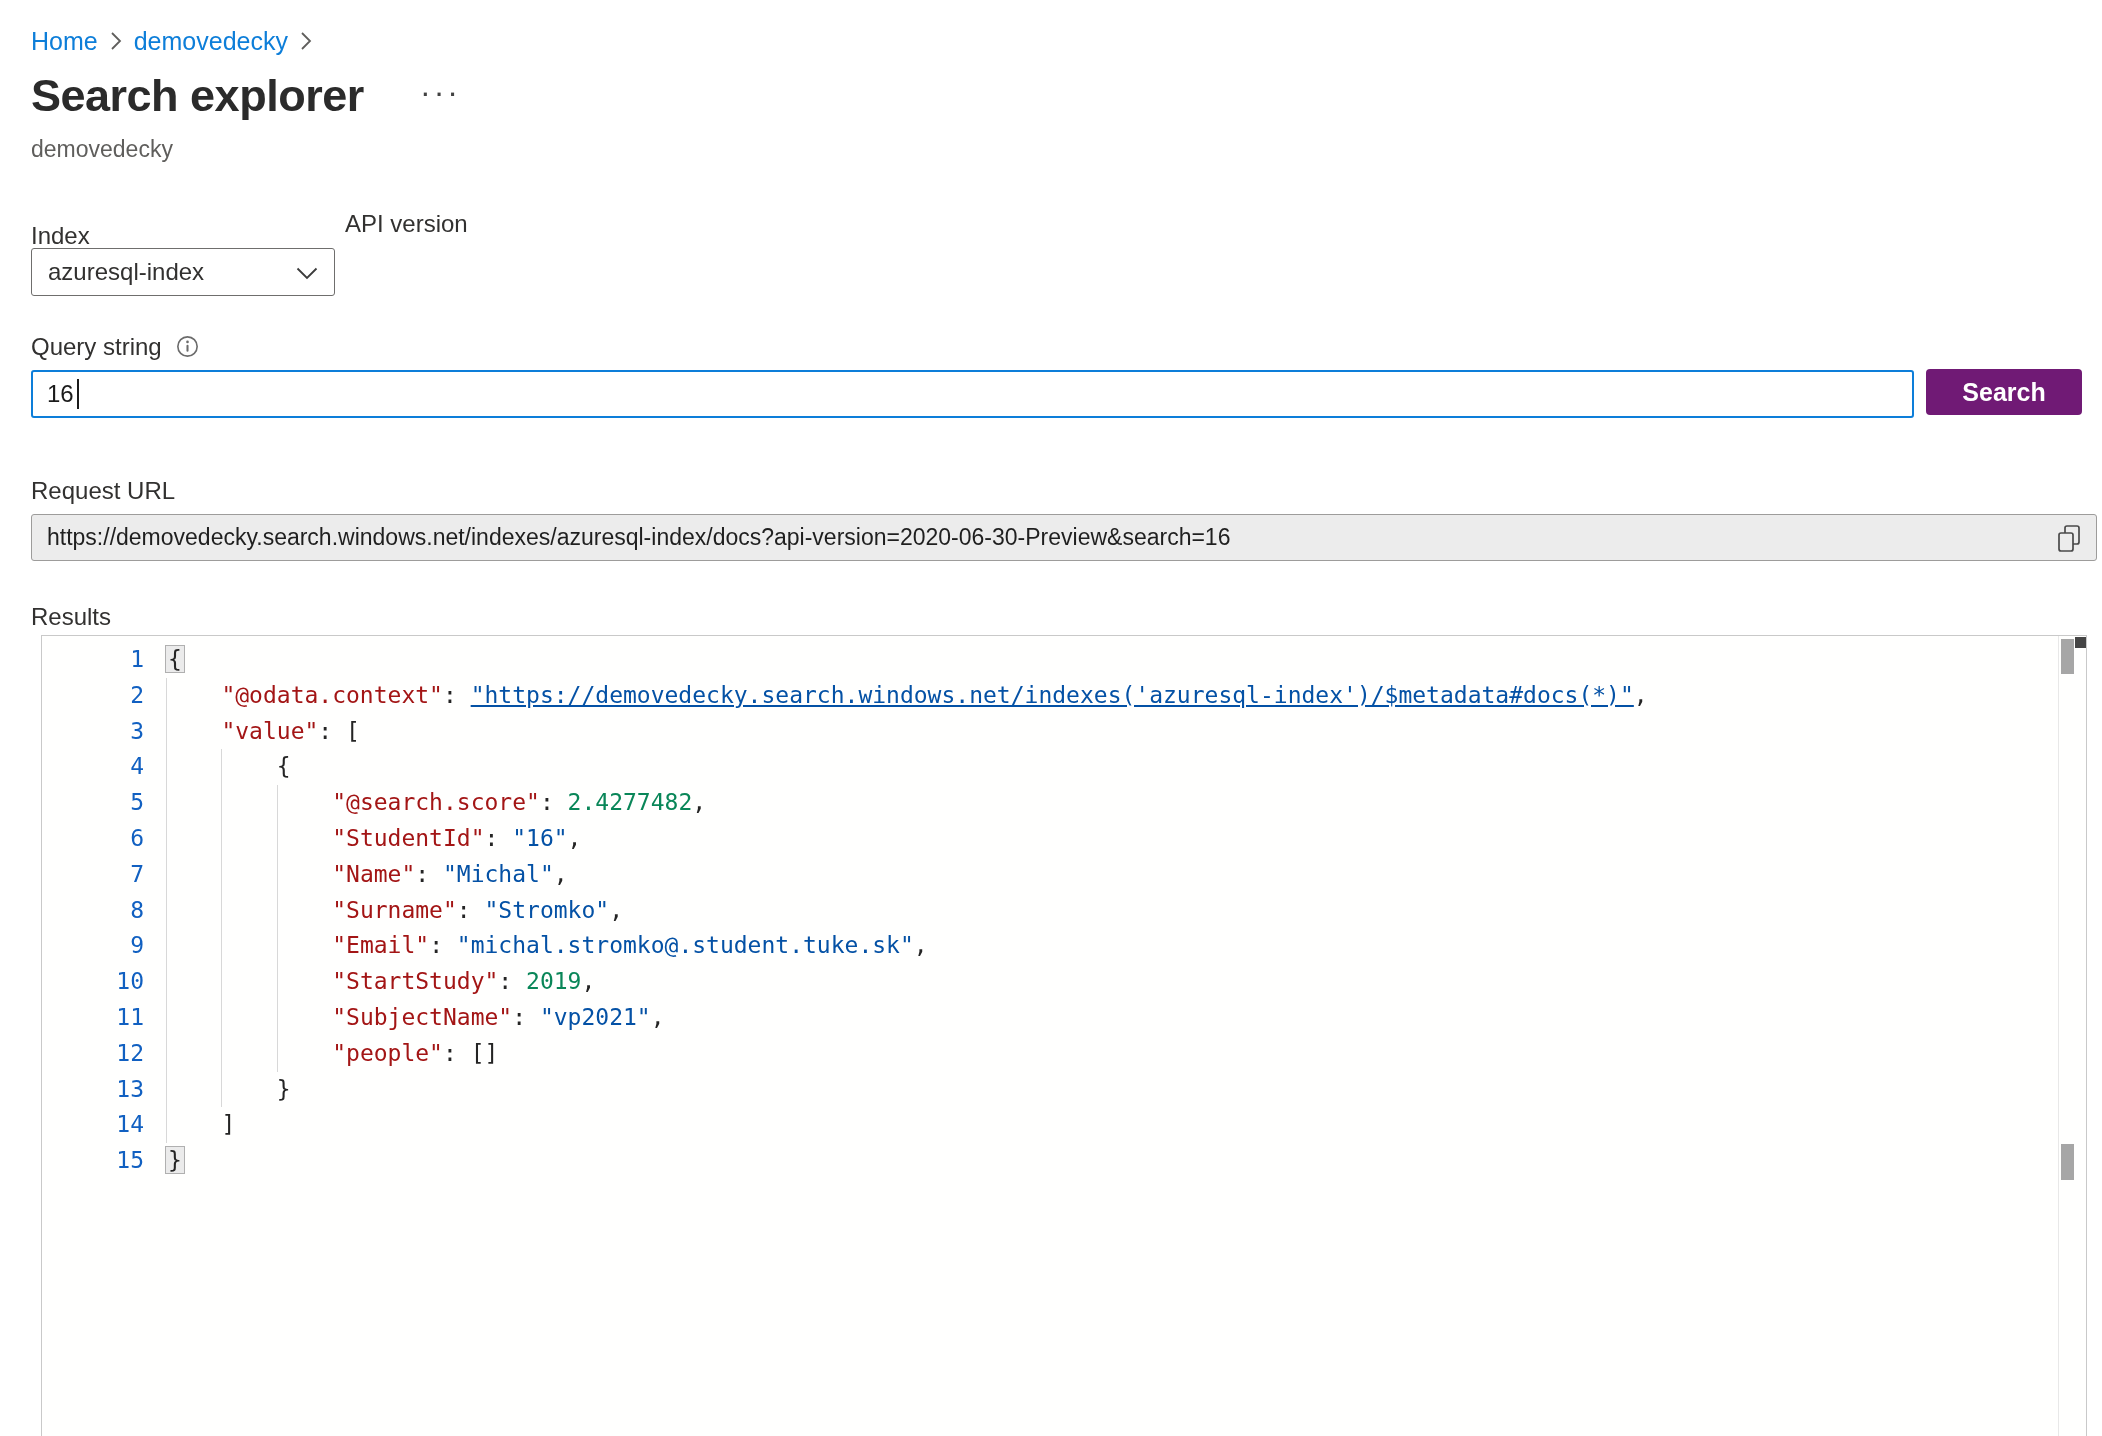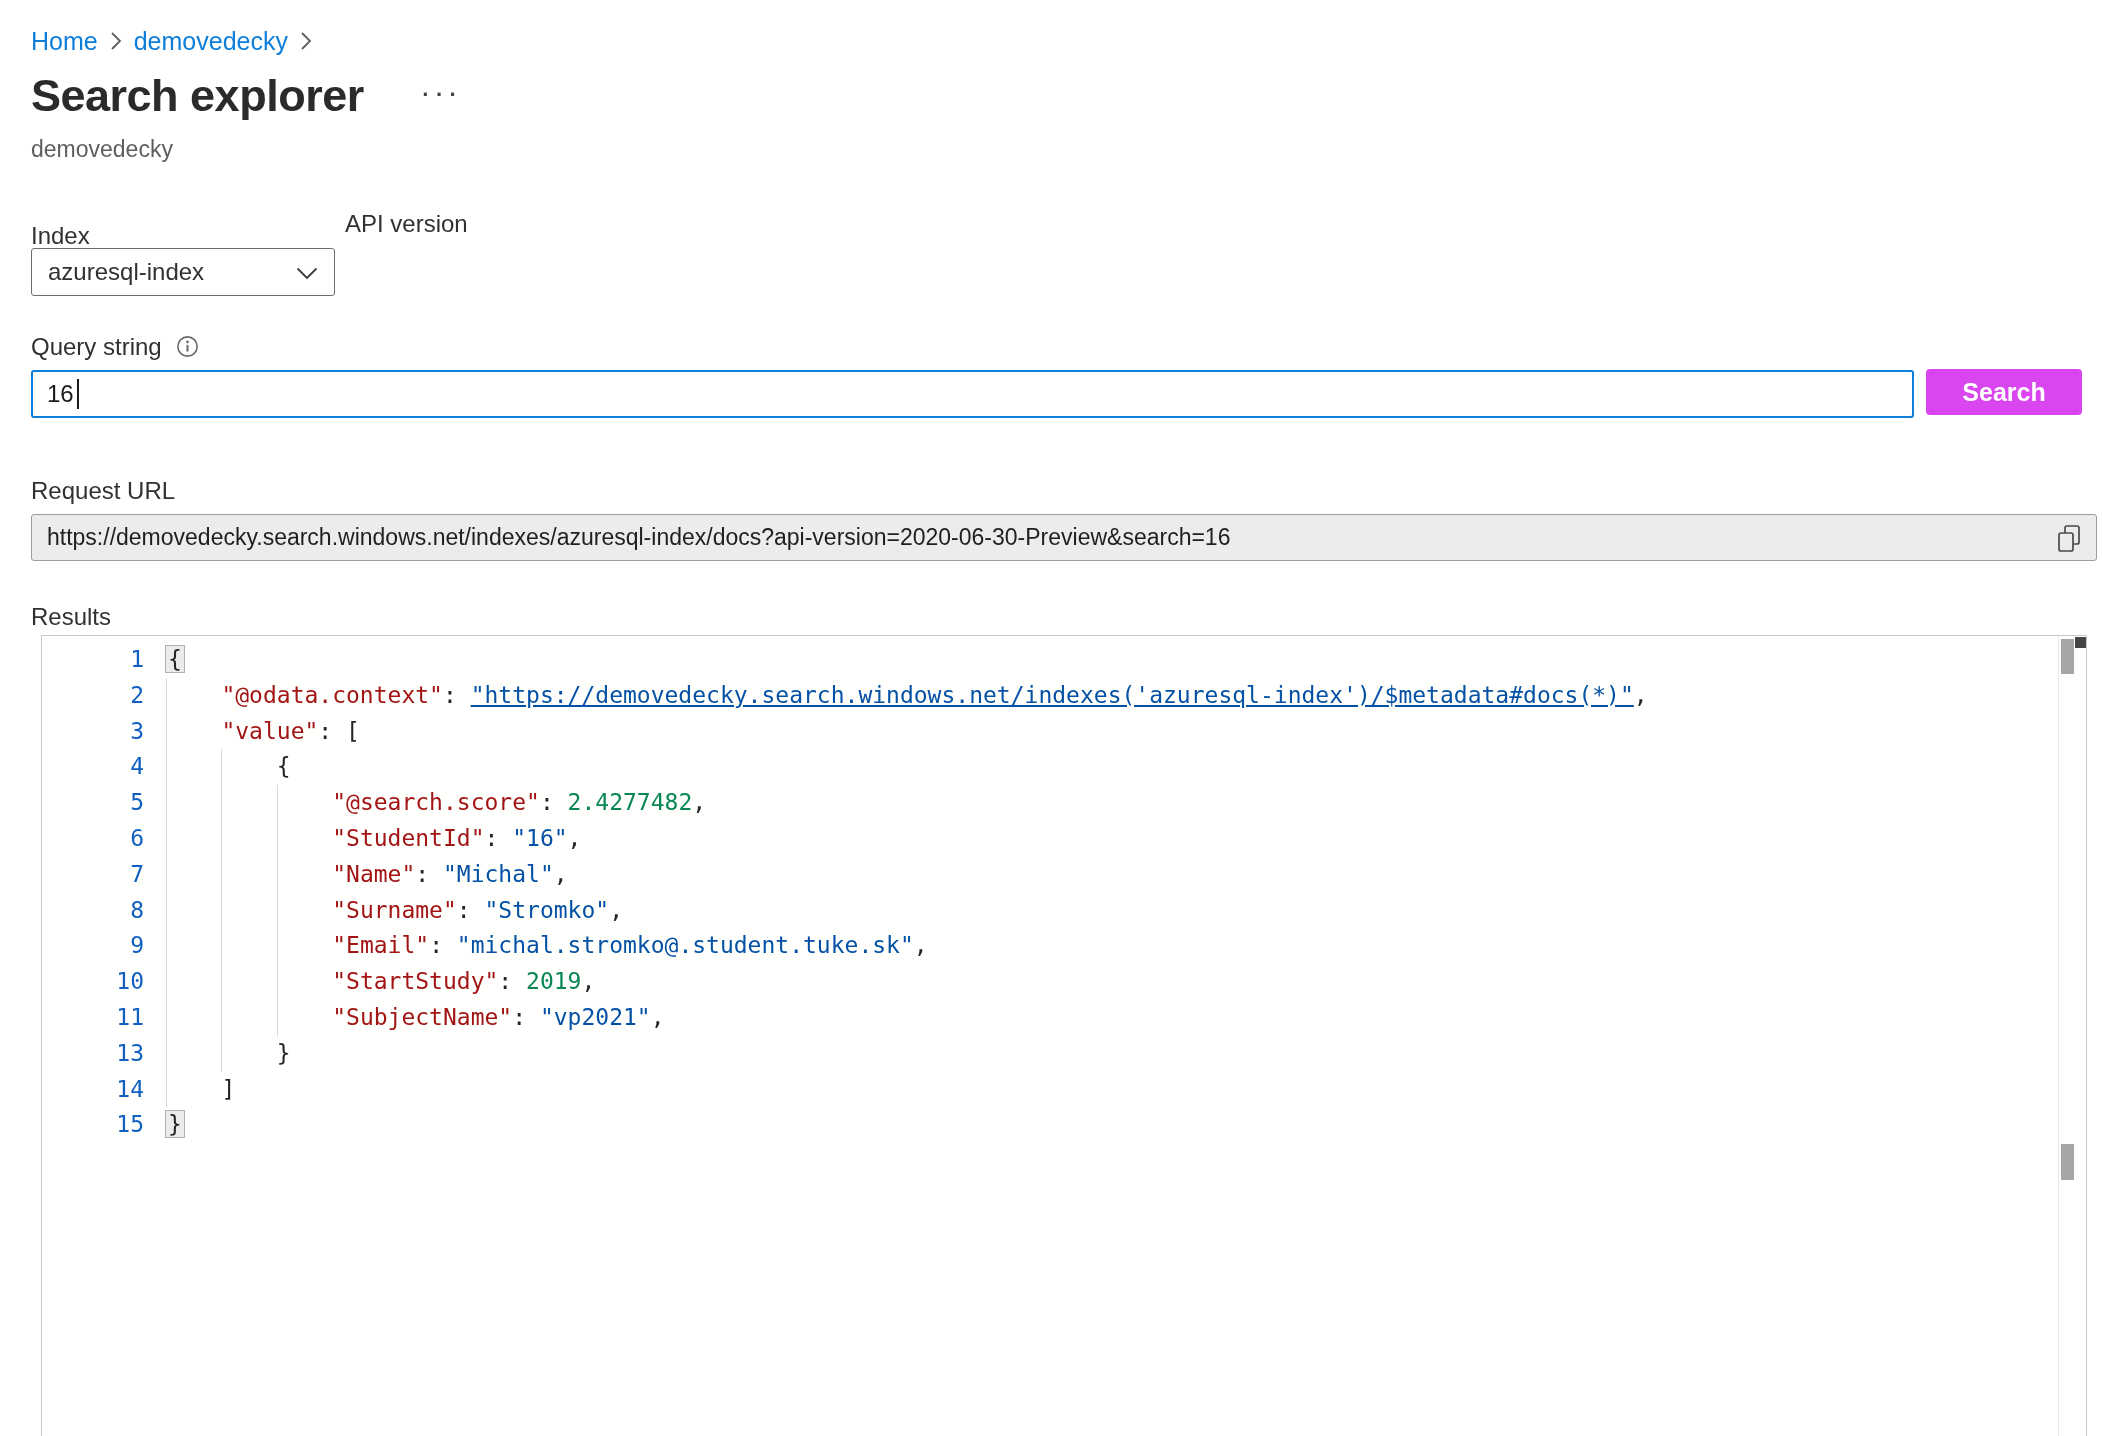--- a/index.html
+++ b/index.html
@@ -27,21 +27,21 @@
   
   .qwrap { position:absolute; left:31px; top:370px; width:1883px; height:48px; }
   .qinput {
     width:100%; height:100%; border:2px solid #0d7ed9; border-radius:3px; background:#fff;
     font-family:"Liberation Sans", sans-serif; font-size:24px; color:#1b1b1b; padding:0 14px; outline:none;
   }
   .caret { position:absolute; left:46px; top:9px; width:2px; height:30px; background:#1b1b1b; animation:blink 1.1s steps(1) infinite; }
   @keyframes blink { 50% { opacity:0; } }
   .search-btn {
     position:absolute; left:1926px; top:369px; width:156px; height:46px;
-    background:#d946ef; color:#fff; border:none; border-radius:4px;
+    background:#701a75; color:#fff; border:none; border-radius:4px;
     font-family:"Liberation Sans", sans-serif; font-size:25px; font-weight:700; cursor:pointer;
   }
   
   .urlbox {
     position:absolute; left:31px; top:514px; width:2066px; height:47px;
     background:#ececec; border:1px solid #9d9c9b; border-radius:3px;
     display:flex; align-items:center; font-size:23px; color:#1f1f1f;
     padding:0 50px 0 15px; white-space:nowrap; overflow:hidden;
   }
   .copy-btn { position:absolute; right:12px; top:9px; width:30px; height:30px; background:none; border:none; cursor:pointer; padding:0; }
@@ -137,20 +137,21 @@
         <div class="crow"><div class="gut">2</div><div class="ctext"><span class="guide" style="left: 0px;"></span><span class="ltext" style="padding-left: 55.4px;"><span class="tok-k">"@odata.context"</span><span class="tok-p">: </span><span class="tok-l">"https://demovedecky.search.windows.net/indexes('azuresql-index')/$metadata#docs(*)"</span><span class="tok-p">,</span></span></div></div>
         <div class="crow"><div class="gut">3</div><div class="ctext"><span class="guide" style="left: 0px;"></span><span class="ltext" style="padding-left: 55.4px;"><span class="tok-k">"value"</span><span class="tok-p">: [</span></span></div></div>
         <div class="crow"><div class="gut">4</div><div class="ctext"><span class="guide" style="left: 0px;"></span><span class="guide" style="left: 55.4px;"></span><span class="ltext" style="padding-left: 110.8px;"><span class="tok-p">{</span></span></div></div>
         <div class="crow"><div class="gut">5</div><div class="ctext"><span class="guide" style="left: 0px;"></span><span class="guide" style="left: 55.4px;"></span><span class="guide" style="left: 110.8px;"></span><span class="ltext" style="padding-left: 166.2px;"><span class="tok-k">"@search.score"</span><span class="tok-p">: </span><span class="tok-n">2.4277482</span><span class="tok-p">,</span></span></div></div>
         <div class="crow"><div class="gut">6</div><div class="ctext"><span class="guide" style="left: 0px;"></span><span class="guide" style="left: 55.4px;"></span><span class="guide" style="left: 110.8px;"></span><span class="ltext" style="padding-left: 166.2px;"><span class="tok-k">"StudentId"</span><span class="tok-p">: </span><span class="tok-s">"16"</span><span class="tok-p">,</span></span></div></div>
         <div class="crow"><div class="gut">7</div><div class="ctext"><span class="guide" style="left: 0px;"></span><span class="guide" style="left: 55.4px;"></span><span class="guide" style="left: 110.8px;"></span><span class="ltext" style="padding-left: 166.2px;"><span class="tok-k">"Name"</span><span class="tok-p">: </span><span class="tok-s">"Michal"</span><span class="tok-p">,</span></span></div></div>
         <div class="crow"><div class="gut">8</div><div class="ctext"><span class="guide" style="left: 0px;"></span><span class="guide" style="left: 55.4px;"></span><span class="guide" style="left: 110.8px;"></span><span class="ltext" style="padding-left: 166.2px;"><span class="tok-k">"Surname"</span><span class="tok-p">: </span><span class="tok-s">"Stromko"</span><span class="tok-p">,</span></span></div></div>
         <div class="crow"><div class="gut">9</div><div class="ctext"><span class="guide" style="left: 0px;"></span><span class="guide" style="left: 55.4px;"></span><span class="guide" style="left: 110.8px;"></span><span class="ltext" style="padding-left: 166.2px;"><span class="tok-k">"Email"</span><span class="tok-p">: </span><span class="tok-s">"michal.stromko@.student.tuke.sk"</span><span class="tok-p">,</span></span></div></div>
         <div class="crow"><div class="gut">10</div><div class="ctext"><span class="guide" style="left: 0px;"></span><span class="guide" style="left: 55.4px;"></span><span class="guide" style="left: 110.8px;"></span><span class="ltext" style="padding-left: 166.2px;"><span class="tok-k">"StartStudy"</span><span class="tok-p">: </span><span class="tok-n">2019</span><span class="tok-p">,</span></span></div></div>
         <div class="crow"><div class="gut">11</div><div class="ctext"><span class="guide" style="left: 0px;"></span><span class="guide" style="left: 55.4px;"></span><span class="guide" style="left: 110.8px;"></span><span class="ltext" style="padding-left: 166.2px;"><span class="tok-k">"SubjectName"</span><span class="tok-p">: </span><span class="tok-s">"vp2021"</span><span class="tok-p">,</span></span></div></div>
+        <div class="crow"><div class="gut">12</div><div class="ctext"><span class="guide" style="left: 0px;"></span><span class="guide" style="left: 55.4px;"></span><span class="guide" style="left: 110.8px;"></span><span class="ltext" style="padding-left: 166.2px;"><span class="tok-k">"people"</span><span class="tok-p">: []</span></span></div></div>
         <div class="crow"><div class="gut">13</div><div class="ctext"><span class="guide" style="left: 0px;"></span><span class="guide" style="left: 55.4px;"></span><span class="ltext" style="padding-left: 110.8px;"><span class="tok-p">}</span></span></div></div>
         <div class="crow"><div class="gut">14</div><div class="ctext"><span class="guide" style="left: 0px;"></span><span class="ltext" style="padding-left: 55.4px;"><span class="tok-p">]</span></span></div></div>
         <div class="crow"><div class="gut">15</div><div class="ctext"><span class="ltext" style="padding-left: 0px;"><span class="tok-p tok-boxed">}</span></span></div></div>
       </div>
     <div class="sb-divider"></div>
     <div class="sb-thumb-top"></div>
     <div class="sb-marker"></div>
     <div class="sb-thumb-low"></div>
   </div>
 

